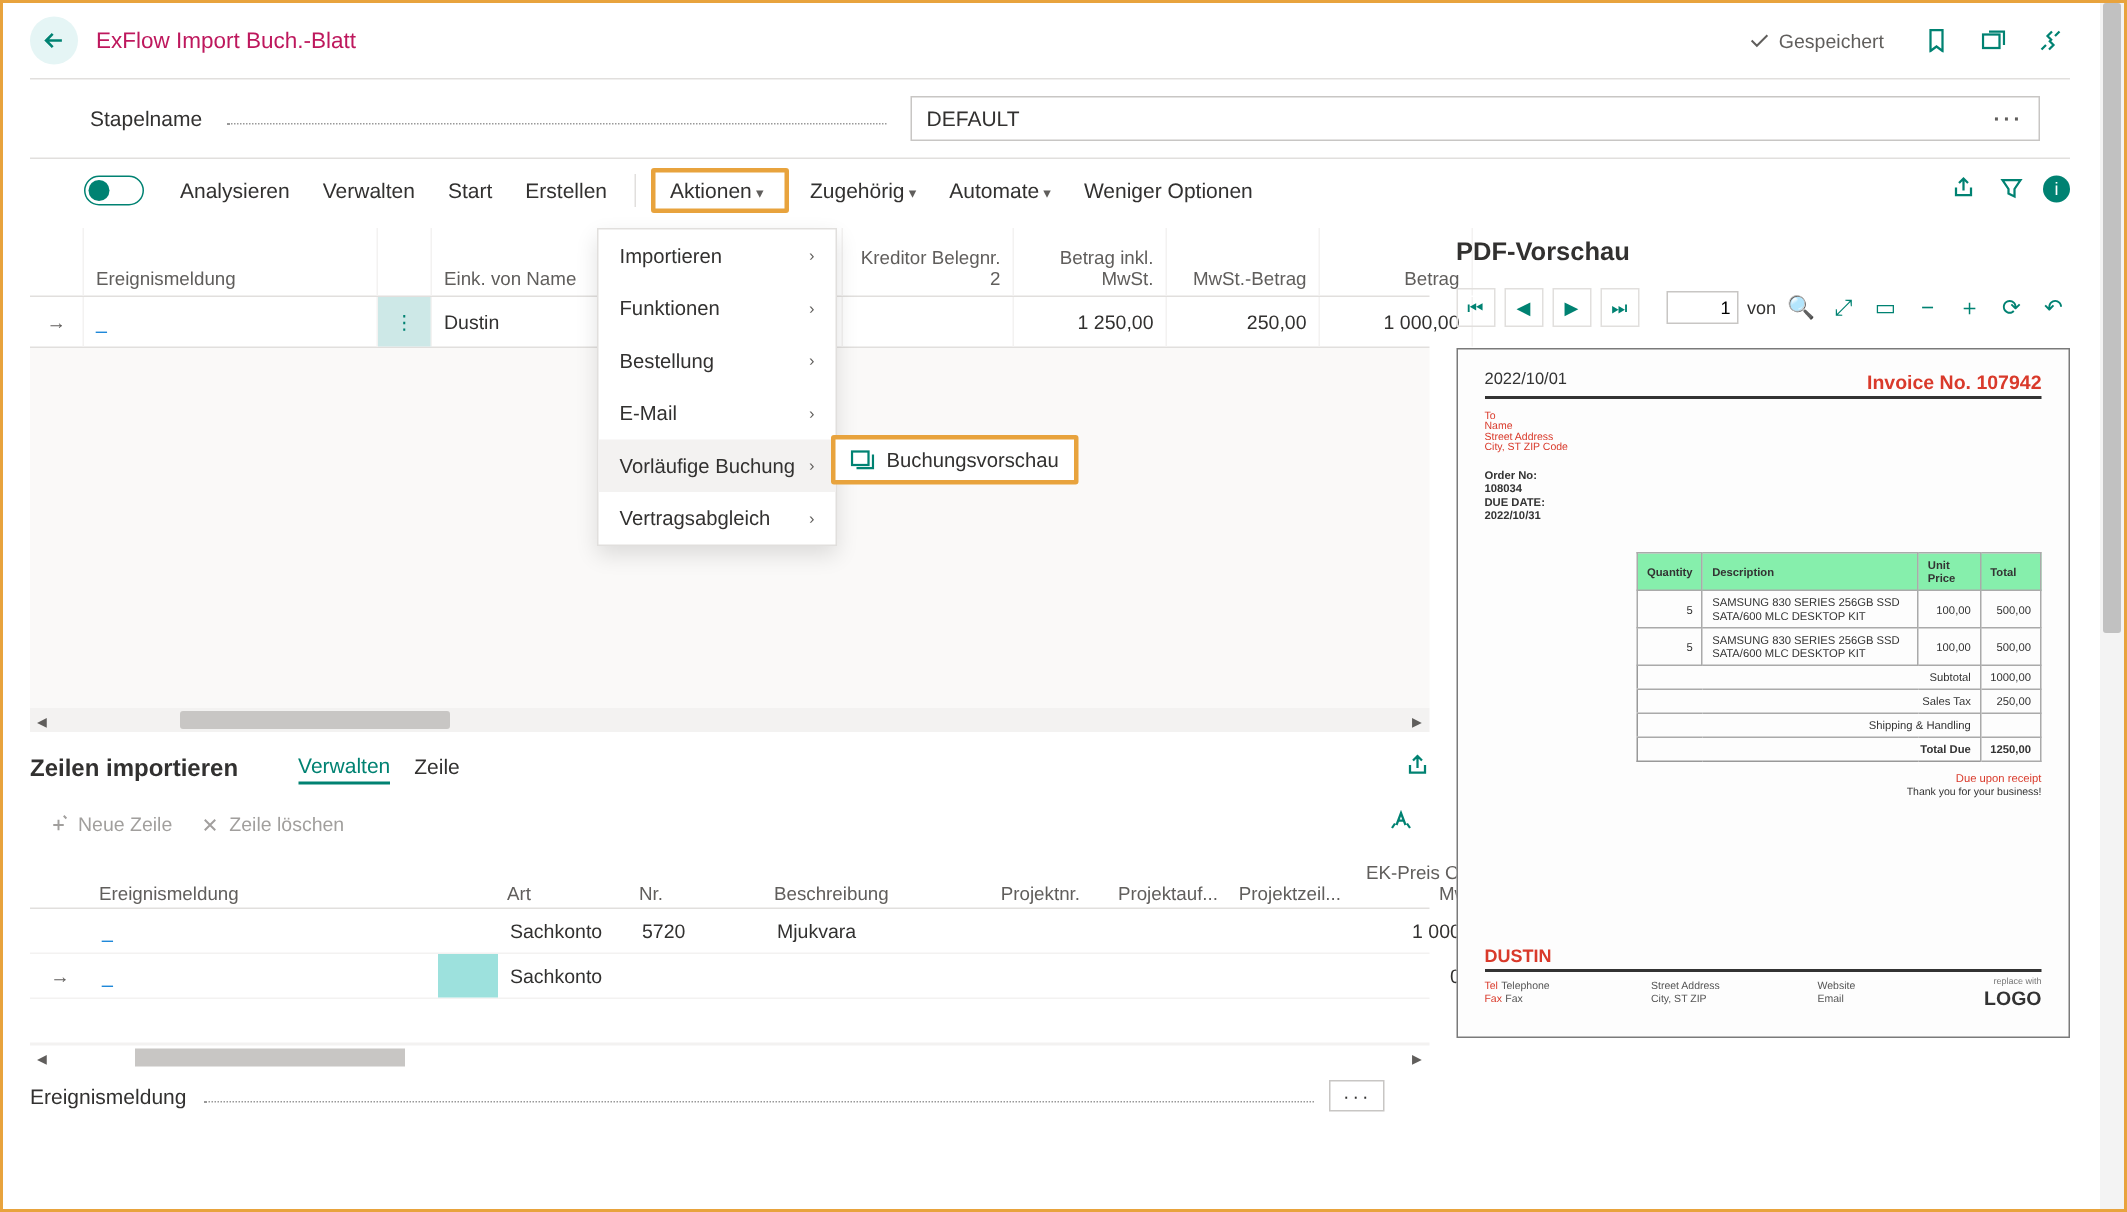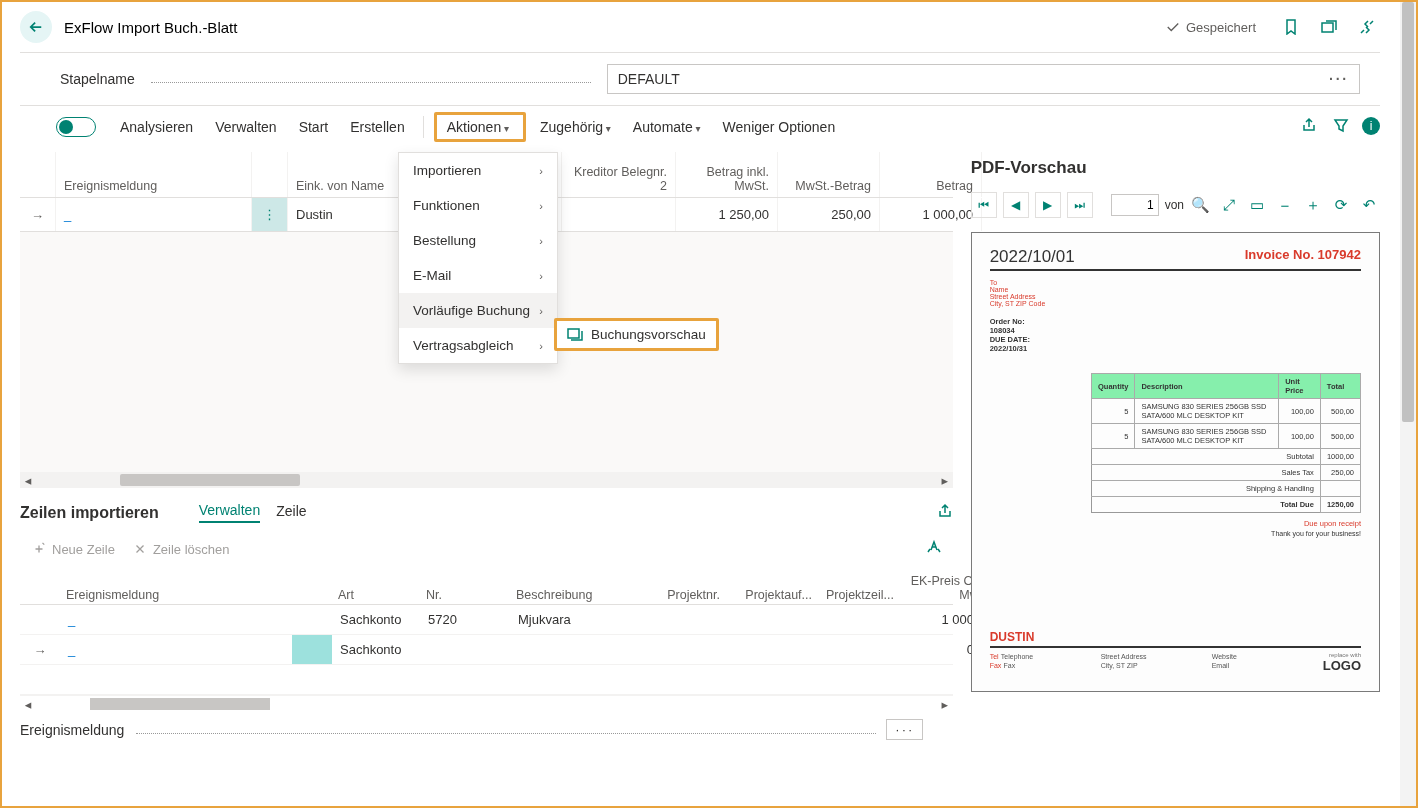--- a/index.html
+++ b/index.html
@@ -42,21 +42,21 @@
   }
   .back-btn {
     width: 32px; height: 32px;
     border-radius: 50%;
     background: #e5f5f5;
     color: #008272;
     display: flex; align-items:center; justify-content:center;
     font-size: 16px;
     cursor: pointer;
   }
-  .title { font-size: 15px; color: #000000; }
+  .title { font-size: 15px; color: #be185d; }
   .topbar-spacer { flex: 1; }
   .saved-badge { display:flex; align-items:center; gap:6px; color:#605e5c; font-size: 13px; margin-right: 10px;}
   .top-icon { width: 26px; height: 26px; display:flex; align-items:center; justify-content:center; color:#008272; cursor:pointer; font-size:16px; }
   .hr { height:1px; background:#e1dfdd; margin:0 18px; }
 
   
   .field-row { display:flex; align-items:center; height:52px; padding:0 38px 0 58px; gap: 16px;}
   .field-label { font-size:14px; }
   .dots-fill {
     flex: 0 0 auto;
@@ -126,21 +126,21 @@
     background:#fff;
     border: 1px solid #e1dfdd;
     box-shadow: 0 6px 14px rgba(0,0,0,0.12);
     z-index: 50;
   }
   .dropdown-item { display:flex; align-items:center; justify-content:space-between; padding: 10px 14px; font-size:13.5px; cursor:pointer;}
   .dropdown-item:hover, .dropdown-item.hovered { background:#f3f2f1;}
   .dropdown-item .chev { color:#605e5c; font-size:11px;}
   .submenu {
     position:absolute;
-    left: 552px; top: 316px;
+    left: 552px; top: 288px;
     padding: 6px 10px;
     border: 3px solid #e8a33d;
     border-radius:2px;
     background:#fff;
     display:flex; align-items:center; gap:8px;
     z-index:51;
     font-size: 13.5px;
   }
   .submenu svg { color:#008272;}
 
@@ -188,21 +188,21 @@
   .pdf-page {
     border:1px solid #7a7a7a;
     background:#fdfdfd;
     padding: 14px 18px 10px 18px;
     font-size: 8px;
     color:#333;
     position:relative;
     height: 460px;
   }
   .inv-top { display:flex; justify-content:space-between; align-items:flex-start;}
-  .inv-date { color:#333; font-size:17px;}
+  .inv-date { color:#333; font-size:11px;}
   .inv-no { color:#d93a2b; font-weight:bold; font-size:13px;}
   .inv-redline { height:2px; background:#333; margin:2px 0 8px 0;}
   .inv-to { margin-top:6px;}
   .inv-to .lbl { color:#d93a2b; font-size:7px;}
   .inv-order { margin-top:10px; font-size:7.5px;}
   .inv-order b { font-weight:bold;}
   .inv-table { margin-top:20px; border:1px solid #999; width:270px; margin-left:auto; border-collapse:collapse;}
   .inv-table th, .inv-table td { border:1px solid #aaa; padding:3px 6px; font-size:7.5px;}
   .inv-table th { background:#86efac; text-align:left;}
   .inv-table td.r { text-align:right;}

